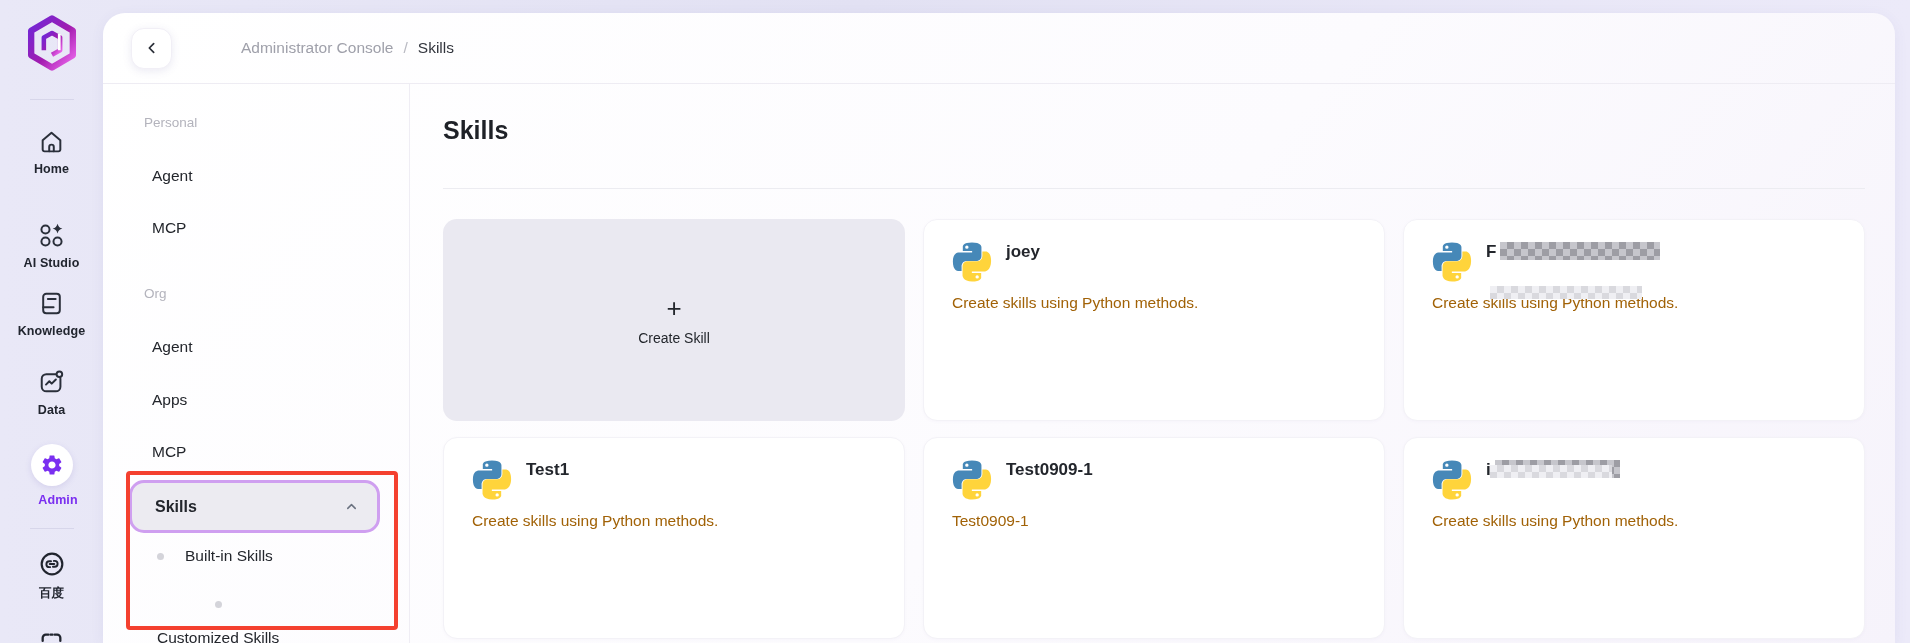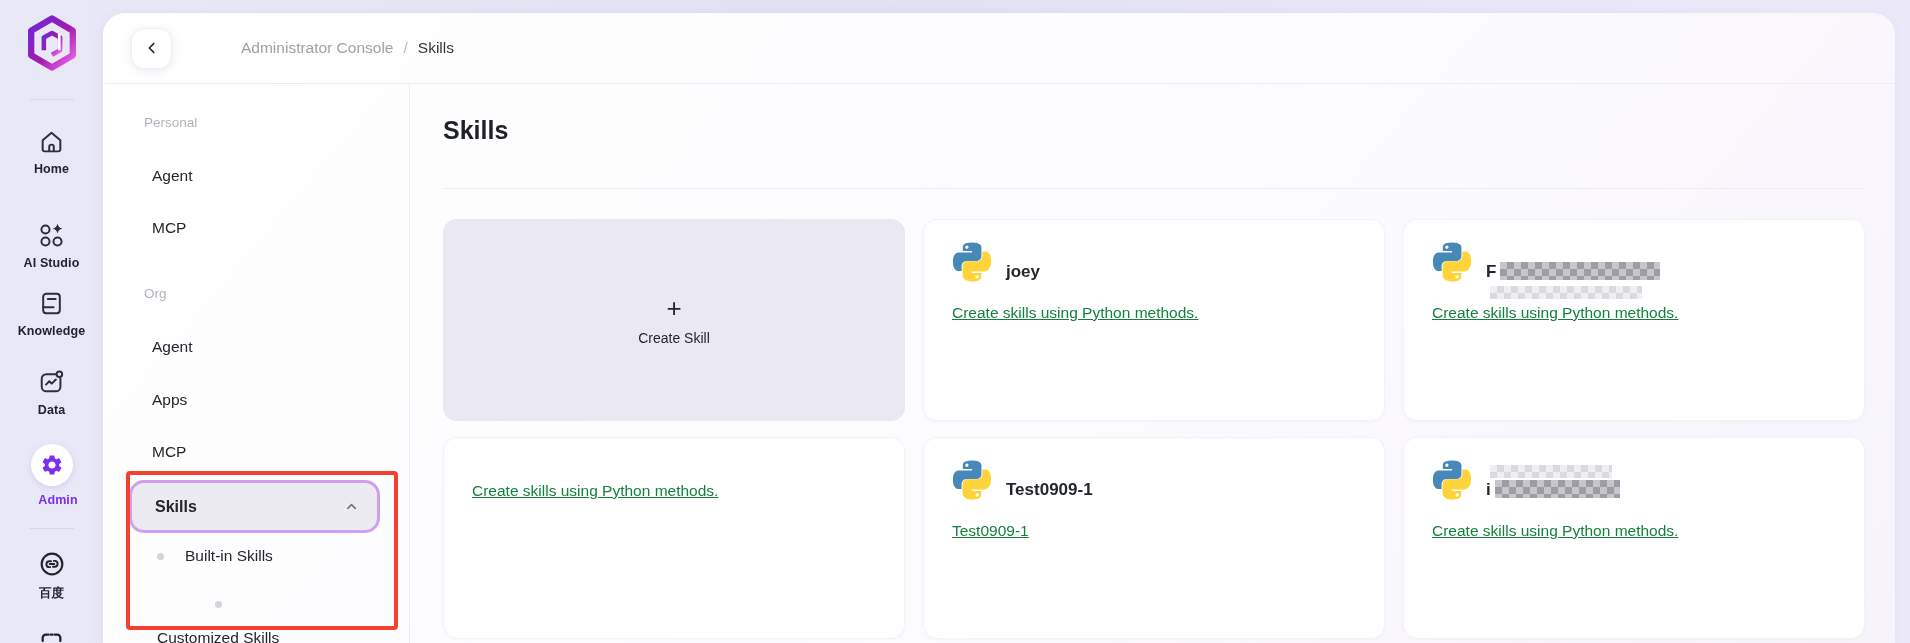--- a/index.html
+++ b/index.html
@@ -49,24 +49,24 @@
   .page-title { position:absolute; left:33px; top:32px; font-size:25px; font-weight:700; color:#1e2127; }
   .title-divider { position:absolute; left:33px; top:104px; width:1422px; height:1px; background:#ececf1; }
   .grid { position:absolute; left:33px; top:135px; display:grid;
     grid-template-columns:repeat(3,462px); grid-auto-rows:202px; gap:16px 18px; }
   .create-card { background:#eae9f1; border-radius:14px; display:flex; flex-direction:column;
     align-items:center; justify-content:center; gap:9px; cursor:pointer; }
   .plus { font-size:26px; font-weight:300; color:#24272d; line-height:1; }
   .create-label { font-size:14px; font-weight:400; color:#23262c; }
   .skill-card { position:relative; background:#ffffff; border:1px solid #f3f2f7; border-radius:14px;
     padding:22px 28px; cursor:pointer; box-shadow:0 1px 3px rgba(120,110,170,.04); }
-  .card-head { display:flex; align-items:flex-end; gap:14px; }
+  .card-head { display:flex; align-items:flex-start; gap:14px; }
   .py-icon { width:40px; height:40px; flex:none; }
   .card-title { font-size:17px; font-weight:700; color:#23262c; }
-  .card-desc { margin-top:22px; font-size:15.5px; color:#15803d;text-decoration:underline; }
+  .card-desc { margin-top:12px; font-size:15.5px; color:#a16207; }
   .mosaic { display:inline-block; height:18px; vertical-align:-3px; margin-left:4px;
     background:repeating-conic-gradient(#9d9da4 0% 25%, #c6c6cc 0% 50%) 0 0 / 14px 14px; }
   .mosaic.light { background:repeating-conic-gradient(#d9d9de 0% 25%, #efeff3 0% 50%) 0 0 / 14px 14px; }
   .w160 { width:160px; } .w125 { width:125px; }
   .subblur { position:absolute; left:82px; top:66px; width:152px; height:13px; }
   .topblur { position:absolute; left:82px; top:27px; width:122px; height:13px; }
 
   svg.icon { display:block; }
 </style>
 </head>
@@ -229,20 +229,27 @@
               <path fill="#4688b8" d="M63.9 1.6c-31.2 0-29.3 13.5-29.3 13.5l.03 14h29.8v4.2H22.8S2.8 31 2.8 62.6c0 31.6 17.5 30.5 17.5 30.5h10.4V78.6s-.56-17.5 17.2-17.5h29.6s16.7.27 16.7-16.1V17.6S96.8 1.6 63.9 1.6zM47.5 11a5.4 5.4 0 1 1 0 10.8 5.4 5.4 0 0 1 0-10.8z"></path>
               <path fill="#ffd43b" d="M64.1 126.4c31.2 0 29.3-13.5 29.3-13.5l-.03-14H63.5v-4.2h41.6s20-2.3 20-33.9c0-31.6-17.5-30.5-17.5-30.5h-10.4v13.9s.56 17.5-17.2 17.5H50.4s-16.7-.27-16.7 16.1v27.1s-2.54 21.5 30.4 21.5zm16.4-9.4a5.4 5.4 0 1 1 0-10.8 5.4 5.4 0 0 1 0 10.8z"></path>
             </svg>
             <div class="card-title"><span>F</span><span class="mosaic w160"></span></div>
           </div>
           <div class="subblur mosaic light"></div>
           <div class="card-desc">Create skills using Python methods.</div>
         </div>
 
         <div class="skill-card">
+          <div class="card-head">
+            <svg class="py-icon" viewBox="0 0 128 128">
+              <path fill="#4688b8" d="M63.9 1.6c-31.2 0-29.3 13.5-29.3 13.5l.03 14h29.8v4.2H22.8S2.8 31 2.8 62.6c0 31.6 17.5 30.5 17.5 30.5h10.4V78.6s-.56-17.5 17.2-17.5h29.6s16.7.27 16.7-16.1V17.6S96.8 1.6 63.9 1.6zM47.5 11a5.4 5.4 0 1 1 0 10.8 5.4 5.4 0 0 1 0-10.8z"></path>
+              <path fill="#ffd43b" d="M64.1 126.4c31.2 0 29.3-13.5 29.3-13.5l-.03-14H63.5v-4.2h41.6s20-2.3 20-33.9c0-31.6-17.5-30.5-17.5-30.5h-10.4v13.9s.56 17.5-17.2 17.5H50.4s-16.7-.27-16.7 16.1v27.1s-2.54 21.5 30.4 21.5zm16.4-9.4a5.4 5.4 0 1 1 0-10.8 5.4 5.4 0 0 1 0 10.8z"></path>
+            </svg>
+            <div class="card-title">Test1</div>
+          </div>
           <div class="card-desc">Create skills using Python methods.</div>
         </div>
 
         <div class="skill-card">
           <div class="card-head">
             <svg class="py-icon" viewBox="0 0 128 128">
               <path fill="#4688b8" d="M63.9 1.6c-31.2 0-29.3 13.5-29.3 13.5l.03 14h29.8v4.2H22.8S2.8 31 2.8 62.6c0 31.6 17.5 30.5 17.5 30.5h10.4V78.6s-.56-17.5 17.2-17.5h29.6s16.7.27 16.7-16.1V17.6S96.8 1.6 63.9 1.6zM47.5 11a5.4 5.4 0 1 1 0 10.8 5.4 5.4 0 0 1 0-10.8z"></path>
               <path fill="#ffd43b" d="M64.1 126.4c31.2 0 29.3-13.5 29.3-13.5l-.03-14H63.5v-4.2h41.6s20-2.3 20-33.9c0-31.6-17.5-30.5-17.5-30.5h-10.4v13.9s.56 17.5-17.2 17.5H50.4s-16.7-.27-16.7 16.1v27.1s-2.54 21.5 30.4 21.5zm16.4-9.4a5.4 5.4 0 1 1 0-10.8 5.4 5.4 0 0 1 0 10.8z"></path>
             </svg>
             <div class="card-title">Test0909-1</div>

